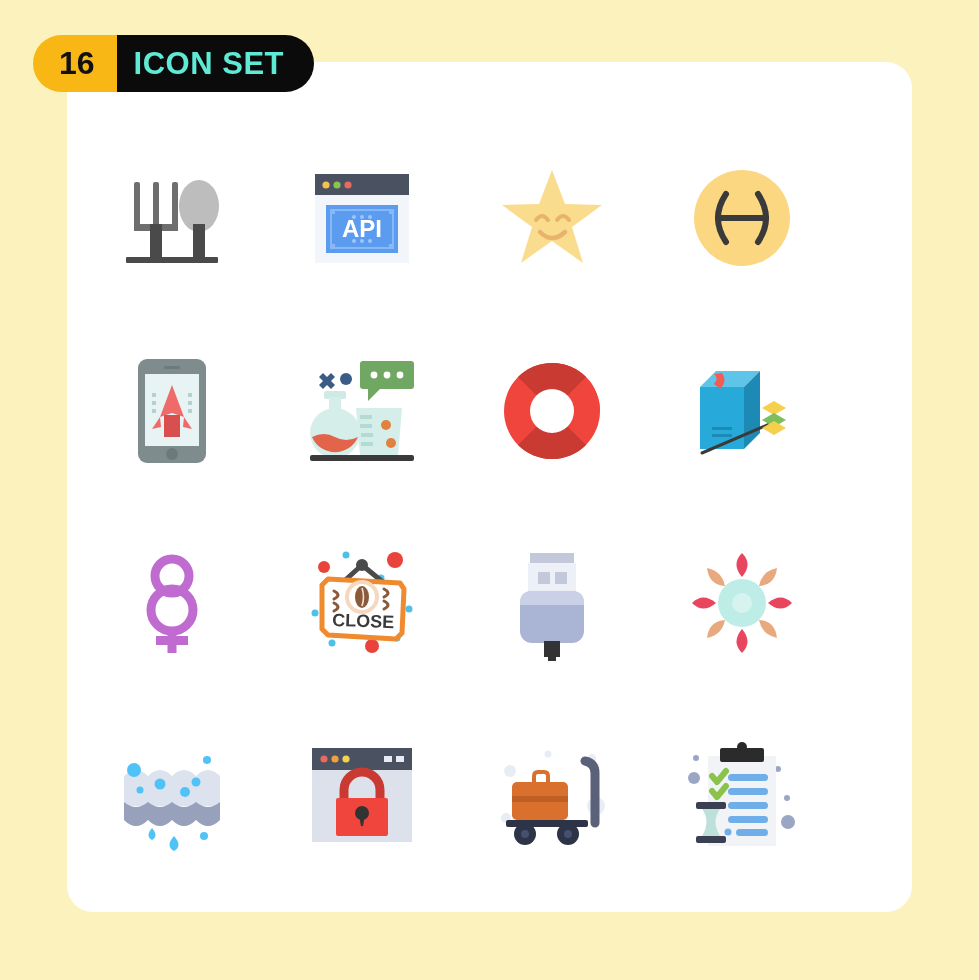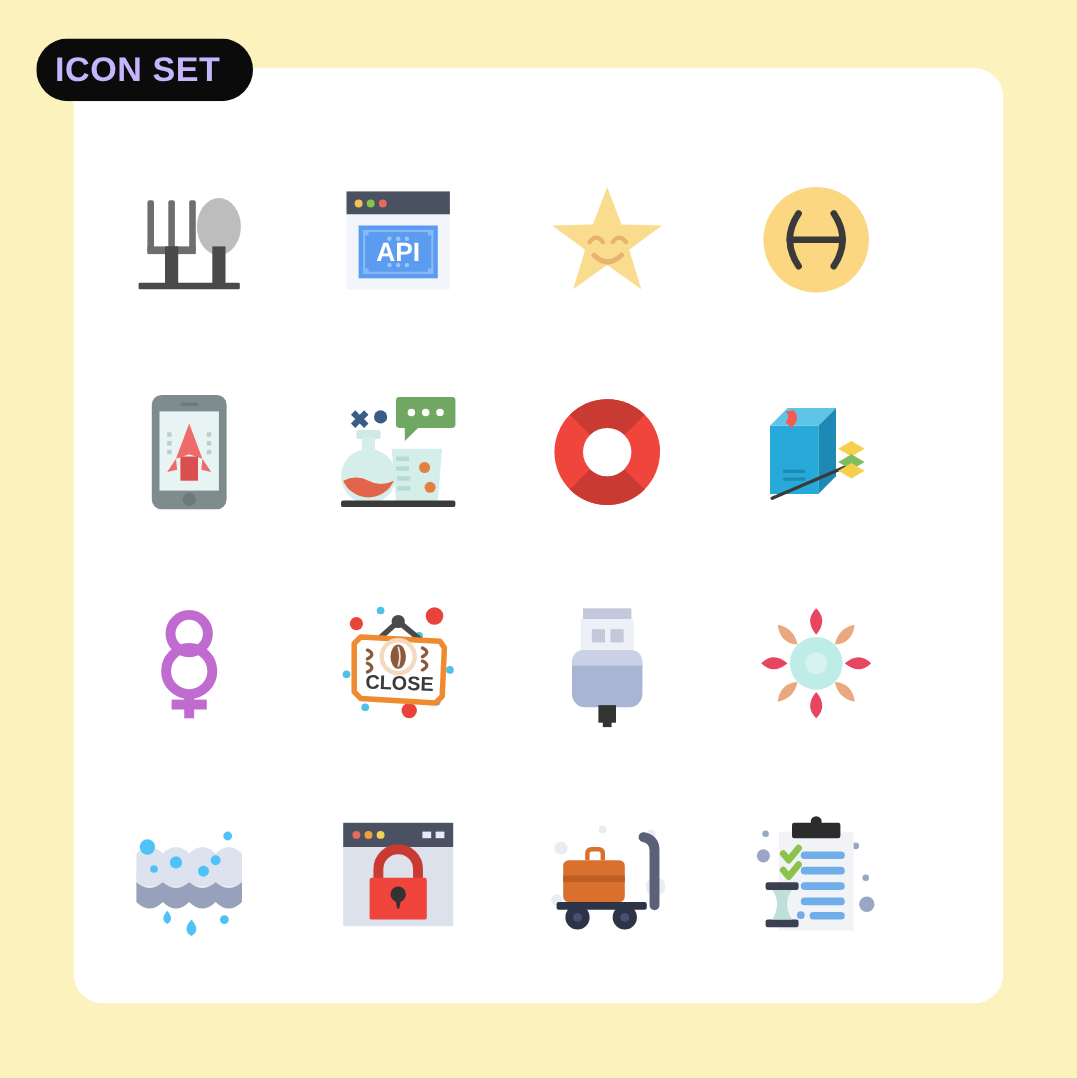--- a/index.html
+++ b/index.html
@@ -47,21 +47,21 @@
     font-size: 32px;
     font-weight: bold;
     display: flex;
     align-items: center;
     justify-content: center;
     padding: 0 22px 0 26px;
     letter-spacing: 0px;
   }
   .badge-label {
     background: #0B0B0B;
-    color: #c4b5fd;
+    color: #5eead4;
     font-size: 31px;
     font-weight: bold;
     display: flex;
     align-items: center;
     padding: 0 30px 0 17px;
     letter-spacing: 0.5px;
   }
   
   .grid {
     position: absolute;
@@ -87,20 +87,21 @@
   .icon-box svg { display: block; width: 120px; height: 120px; }
 </style>
 </head>
 <body>
 
 <div id="stage">
 
   <div class="card"></div>
 
   <div class="badge">
+    <div class="badge-count">16</div>
     <div class="badge-label">ICON SET</div>
   </div>
 
   <div class="grid">
 
     <div class="cell">
       <div class="icon-box">
         <svg viewBox="0 0 120 120">
           <rect x="22" y="24" width="6" height="48" rx="2" fill="#6E6E6E"></rect>
           <rect x="41" y="24" width="6" height="48" rx="2" fill="#6E6E6E"></rect>

